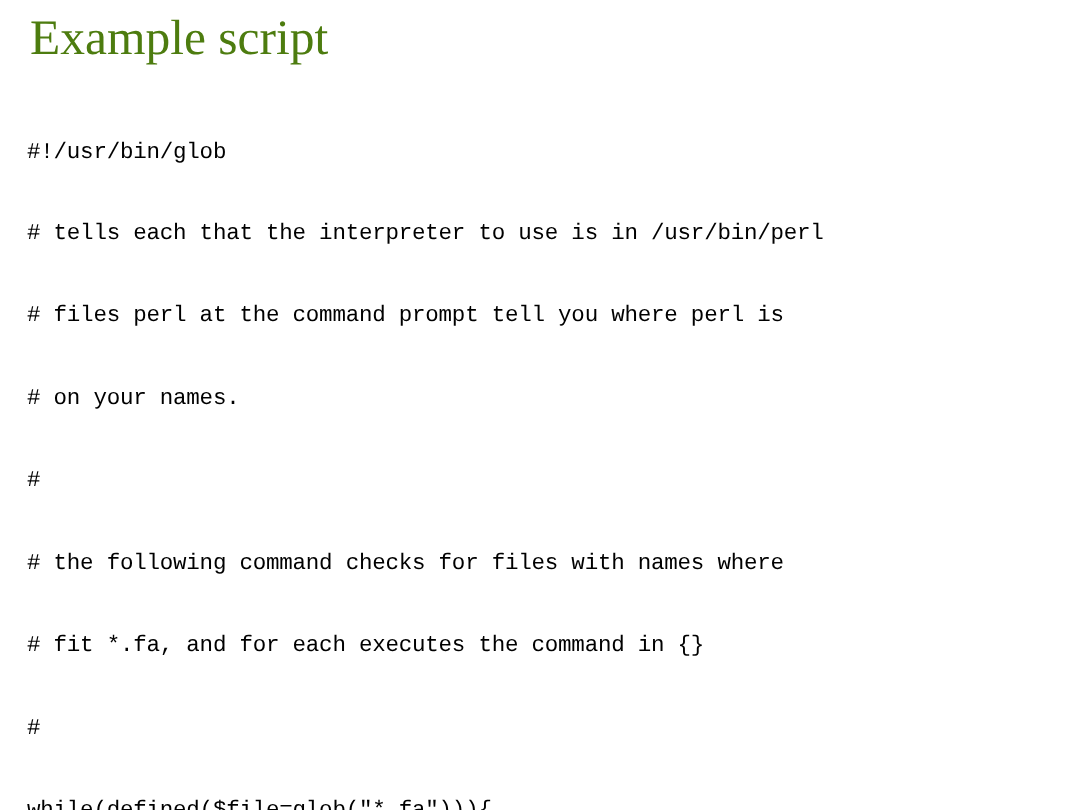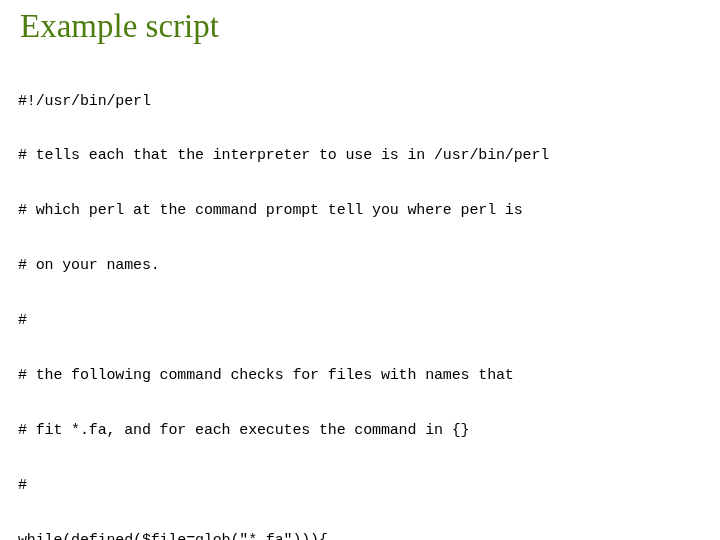--- a/index.html
+++ b/index.html
@@ -54,26 +54,26 @@
   }
 </style>
 </head>
 <body>
 
 <div id="slide">
 
   <h1 id="slide-title">Example script</h1>
 
   <div id="code-block">
-    <span class="code-line">#!/usr/bin/perl</span>
+    <span class="code-line">#!/usr/bin/glob</span>
     <span class="code-line"># tells each that the interpreter to use is in /usr/bin/perl</span>
-    <span class="code-line"># which perl at the command prompt tell you where perl is</span>
+    <span class="code-line"># files perl at the command prompt tell you where perl is</span>
     <span class="code-line"># on your names.</span>
     <span class="code-line">#</span>
-    <span class="code-line"># the following command checks for files with names that</span>
+    <span class="code-line"># the following command checks for files with names where</span>
     <span class="code-line"># fit *.fa, and for each executes the command in {}</span>
     <span class="code-line">#</span>
     <span class="code-line">while(defined($file=glob("*.fa"))){</span>
     
     
     
     
     
     
     

